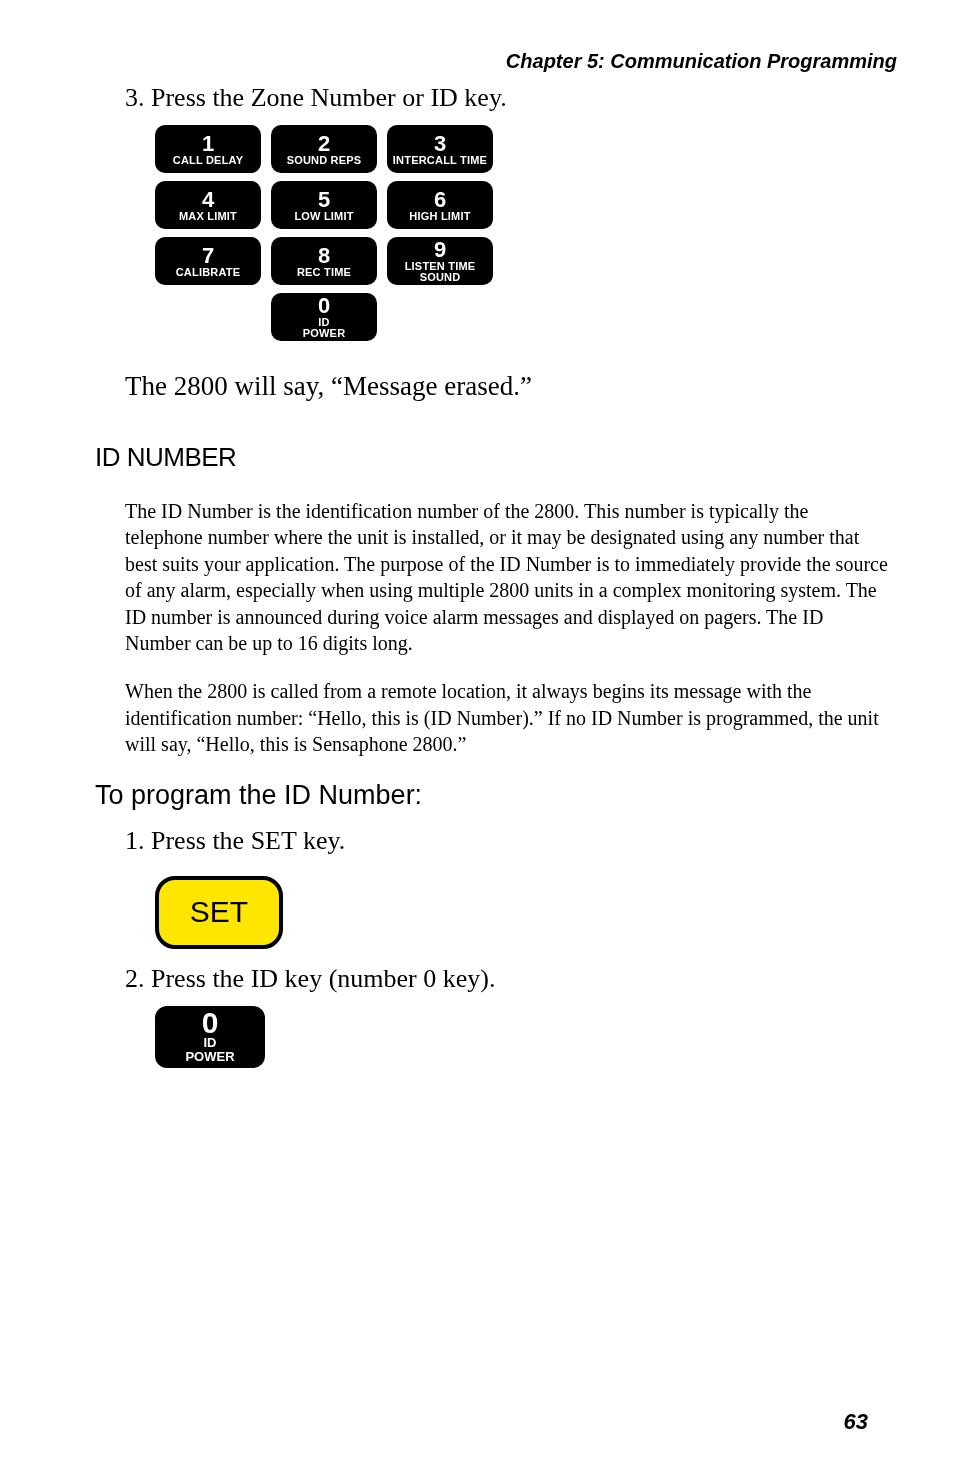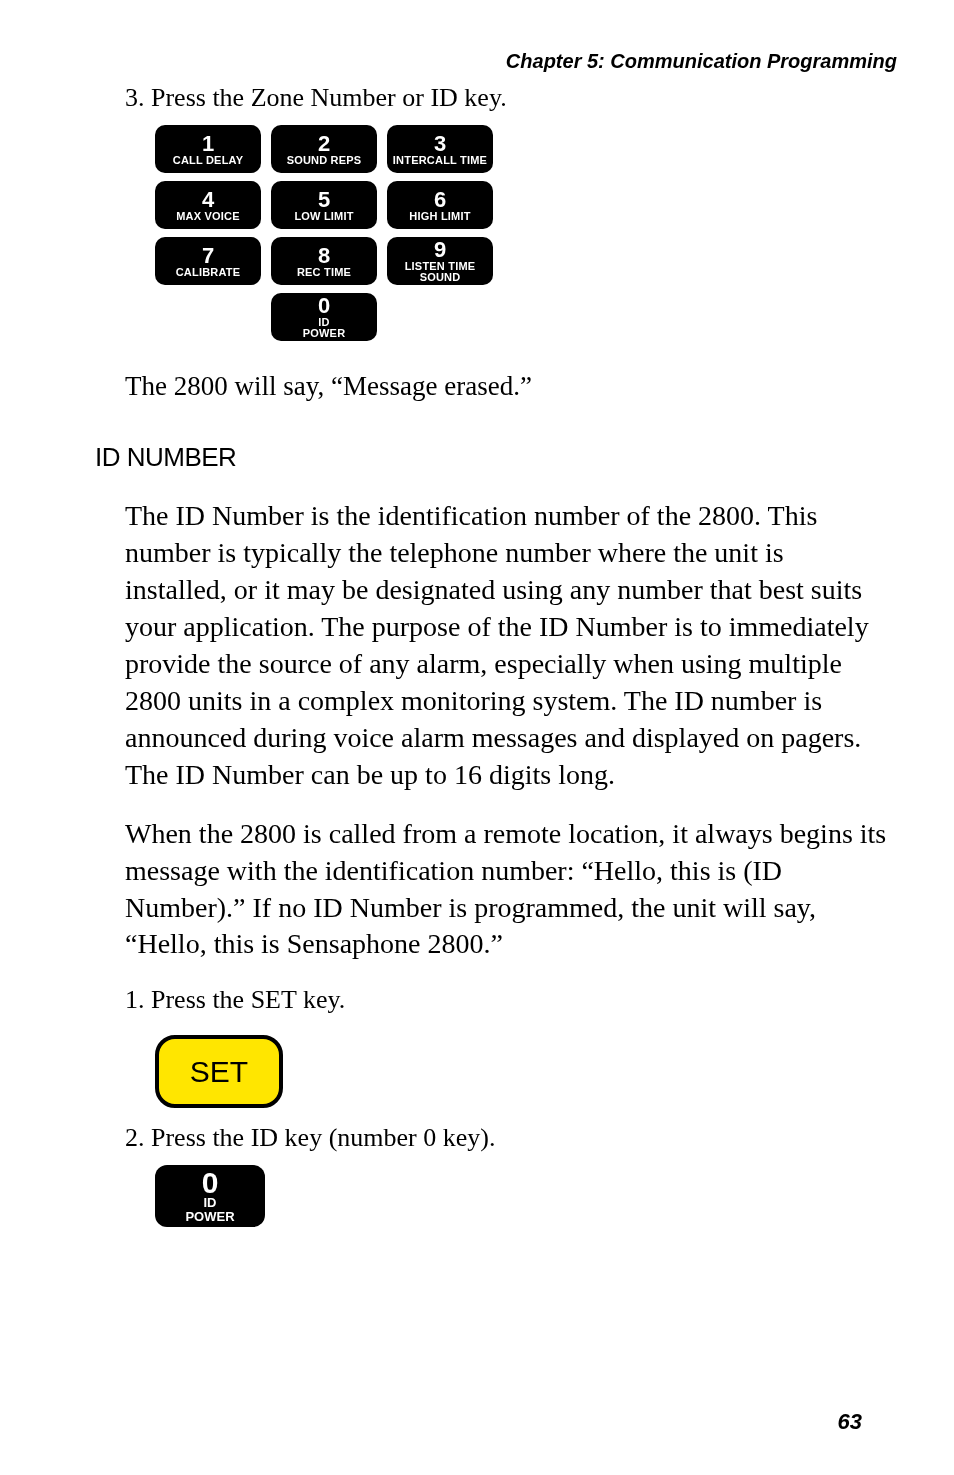--- a/index.html
+++ b/index.html
@@ -76,21 +76,21 @@
     margin: 30px 0 40px 30px;
   }
   .h2 {
     font-family: Arial, sans-serif;
     font-weight: 400;
     font-size: 26px;
     margin: 30px 0 25px 0;
     letter-spacing: -0.5px;
   }
   .body-para {
-    font-size: 28px;
+    font-size: 20px;
     line-height: 1.32;
     margin: 0 8px 22px 30px;
   }
   .subhead {
     font-family: 'Segoe UI', Arial, sans-serif;
     font-size: 27px;
     font-weight: 400;
     margin: 10px 0 15px 0;
     color: #000;
   }
@@ -128,21 +128,21 @@
   }
   .inline-key .lbl0 {
     font-size: 13px;
     font-weight: 600;
     text-align: center;
     line-height: 1.05;
   }
   .pagenum {
     position: absolute;
     bottom: 40px;
-    right: 92px;
+    right: 86px;
     font-style: italic;
     font-weight: bold;
     font-family: Arial, sans-serif;
     font-size: 22px;
     margin-top: 8px;
   }
 </style>
 </head>
 <body>
 
@@ -161,21 +161,21 @@
       <span class="num">2</span>
       <span class="lbl">SOUND REPS</span>
     </div>
     <div class="key">
       <span class="num">3</span>
       <span class="lbl">INTERCALL TIME</span>
     </div>
 
     <div class="key">
       <span class="num">4</span>
-      <span class="lbl">MAX VOICE</span>
+      <span class="lbl">MAX LIMIT</span>
     </div>
     <div class="key">
       <span class="num">5</span>
       <span class="lbl">LOW LIMIT</span>
     </div>
     <div class="key">
       <span class="num">6</span>
       <span class="lbl">HIGH LIMIT</span>
     </div>
 
@@ -202,20 +202,21 @@
   </div>
 
   <div class="result-text">The 2800 will say, “Message erased.”</div>
 
   <div class="h2">ID NUMBER</div>
 
   <p class="body-para">The ID Number is the identification number of the 2800. This number is typically the telephone number where the unit is installed, or it may be designated using any number that best suits your application. The purpose of the ID Number is to immediately provide the source of any alarm, especially when using multiple 2800 units in a complex monitoring system. The ID number is announced during voice alarm messages and displayed on pagers. The ID Number can be up to 16 digits long.</p>
 
   <p class="body-para">When the 2800 is called from a remote location, it always begins its message with the identification number: “Hello, this is (ID Number).” If no ID Number is programmed, the unit will say, “Hello, this is Sensaphone 2800.”</p>
 
+  <div class="subhead">To program the ID Number:</div>
 
   <div class="step">1. Press the SET key.</div>
 
   <div class="set-key">
     <span>SET</span>
   </div>
 
   <div class="step">2. Press the ID key (number 0 key).</div>
 
   <div class="inline-key">

